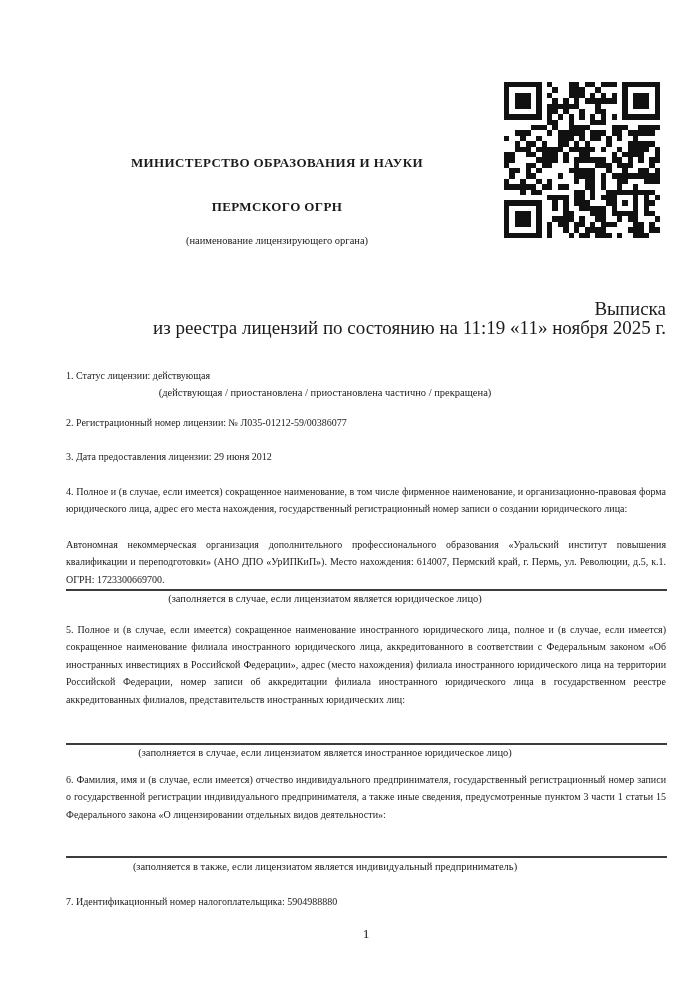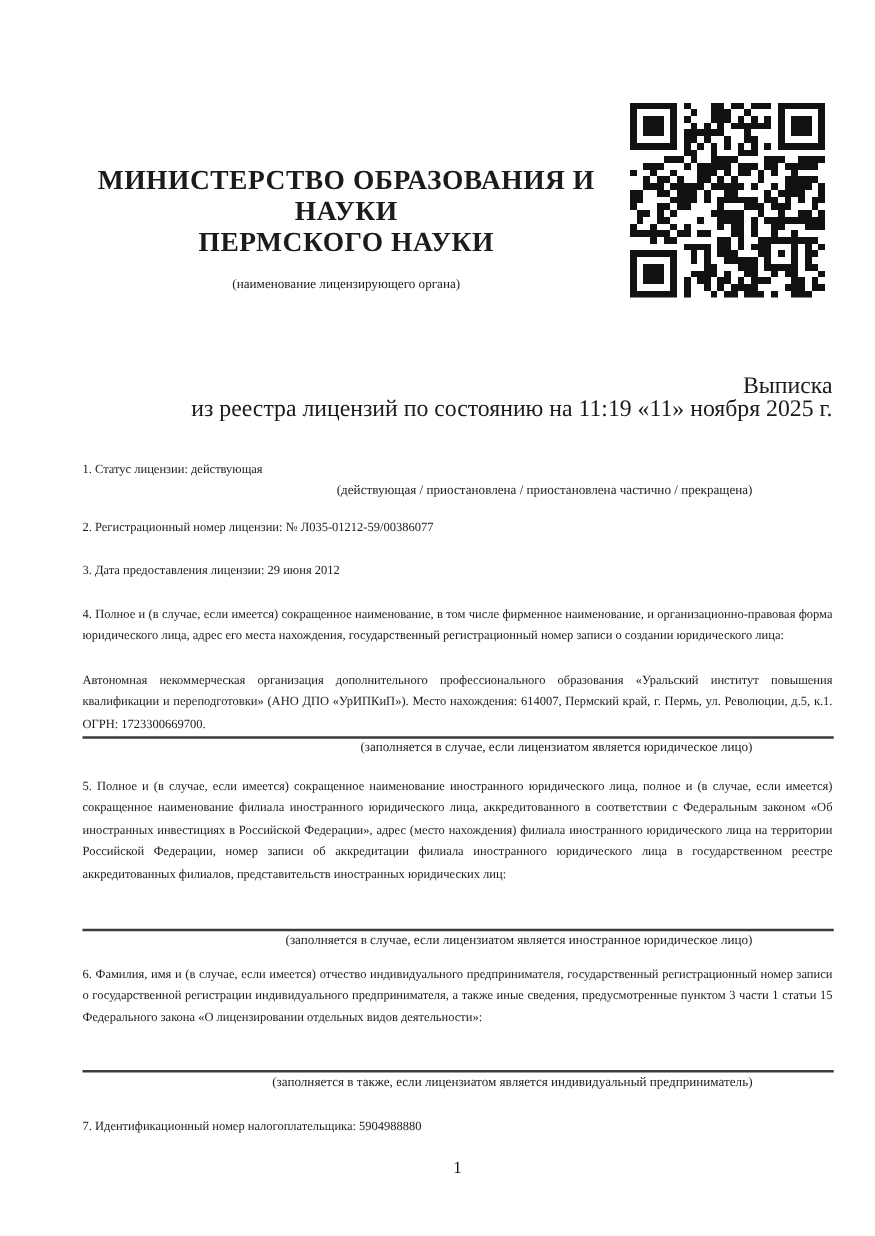--- a/index.html
+++ b/index.html
@@ -12,60 +12,61 @@
     font-family: "Liberation Serif", "DejaVu Serif", serif;
     color: #1b1b1b;
     overflow: hidden;
   }
   .abs { position: absolute; }
   .header-block {
     left: 66px; top: 131px; width: 422px;
     text-align: center;
   }
   .header-line {
-    font-weight: bold; font-size: 22px; line-height: 25px;
+    font-weight: bold; font-size: 13px; line-height: 25px;
     letter-spacing: 0.4px;
+    margin-top: 19px;
   }
   .small-caption {
     font-size: 10.5px; color: #222;
   }
   .header-caption { margin-top: 16px; }
   .qr {
     left: 504px; top: 82px; width: 156px; height: 156px;
   }
   .title-block {
     left: 66px; top: 300px; width: 600px;
     text-align: right; font-size: 19px; line-height: 18.5px;
   }
   .body-text { font-size: 10px; }
   .item-line { left: 66px; width: 600px; }
   .para {
     left: 66px; width: 600px;
     text-align: justify; line-height: 17.4px;
   }
   .caption-center {
-    left: 84px; width: 518px; text-align: right;
+    left: 66px; width: 518px; text-align: center;
   }
   .rule {
     left: 66px; width: 601px; height: 0;
     border-top: 2px solid #3c3c3c;
   }
   .page-number {
     left: 66px; top: 926px; width: 600px;
     text-align: center; font-size: 13.5px;
   }
 </style>
 </head>
 <body>
 
 <div class="page">
 
   <div class="abs header-block">
     <div class="header-line">МИНИСТЕРСТВО ОБРАЗОВАНИЯ И НАУКИ</div>
-    <div class="header-line">ПЕРМСКОГО НАУКИ</div>
+    <div class="header-line">ПЕРМСКОГО ОГРН</div>
     <div class="small-caption header-caption">(наименование лицензирующего органа)</div>
   </div>
 
   <svg class="abs qr" id="qr-svg" viewBox="0 0 29 29" shape-rendering="crispEdges">
       <g fill="#111111">
         <rect x="0" y="0" width="1" height="1"></rect>
         <rect x="1" y="0" width="1" height="1"></rect>
         <rect x="2" y="0" width="1" height="1"></rect>
         <rect x="3" y="0" width="1" height="1"></rect>
         <rect x="4" y="0" width="1" height="1"></rect>

